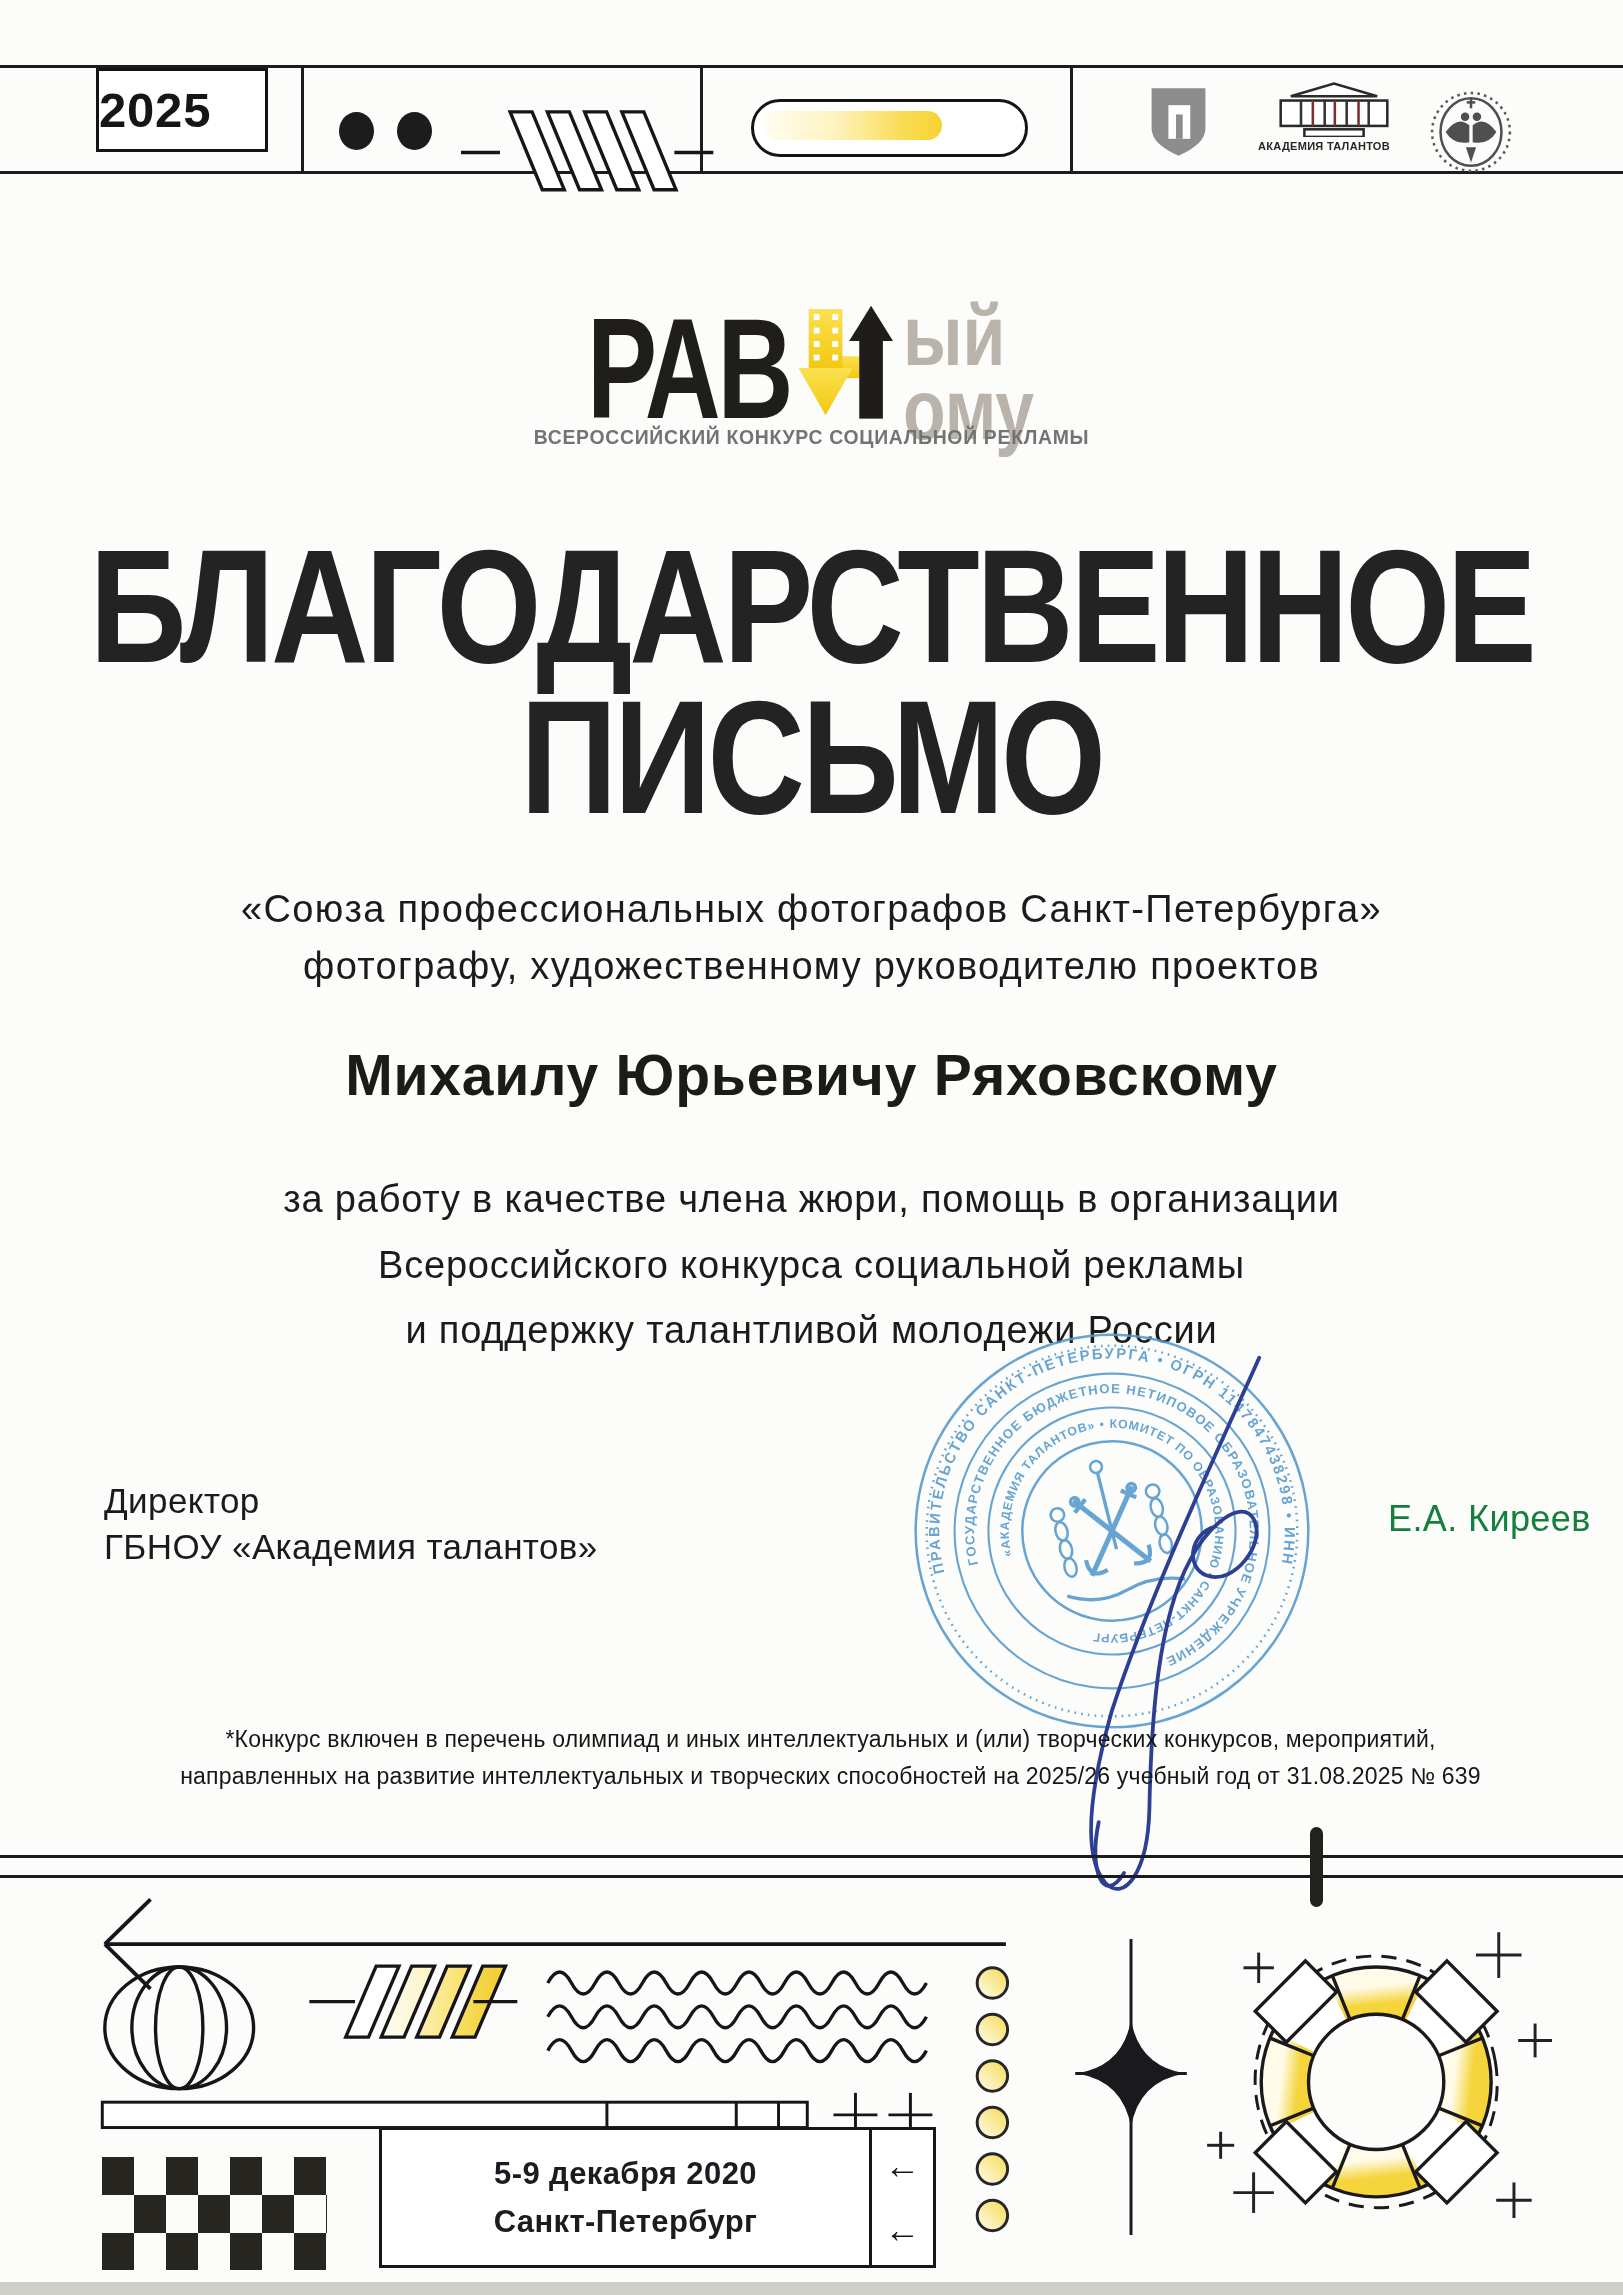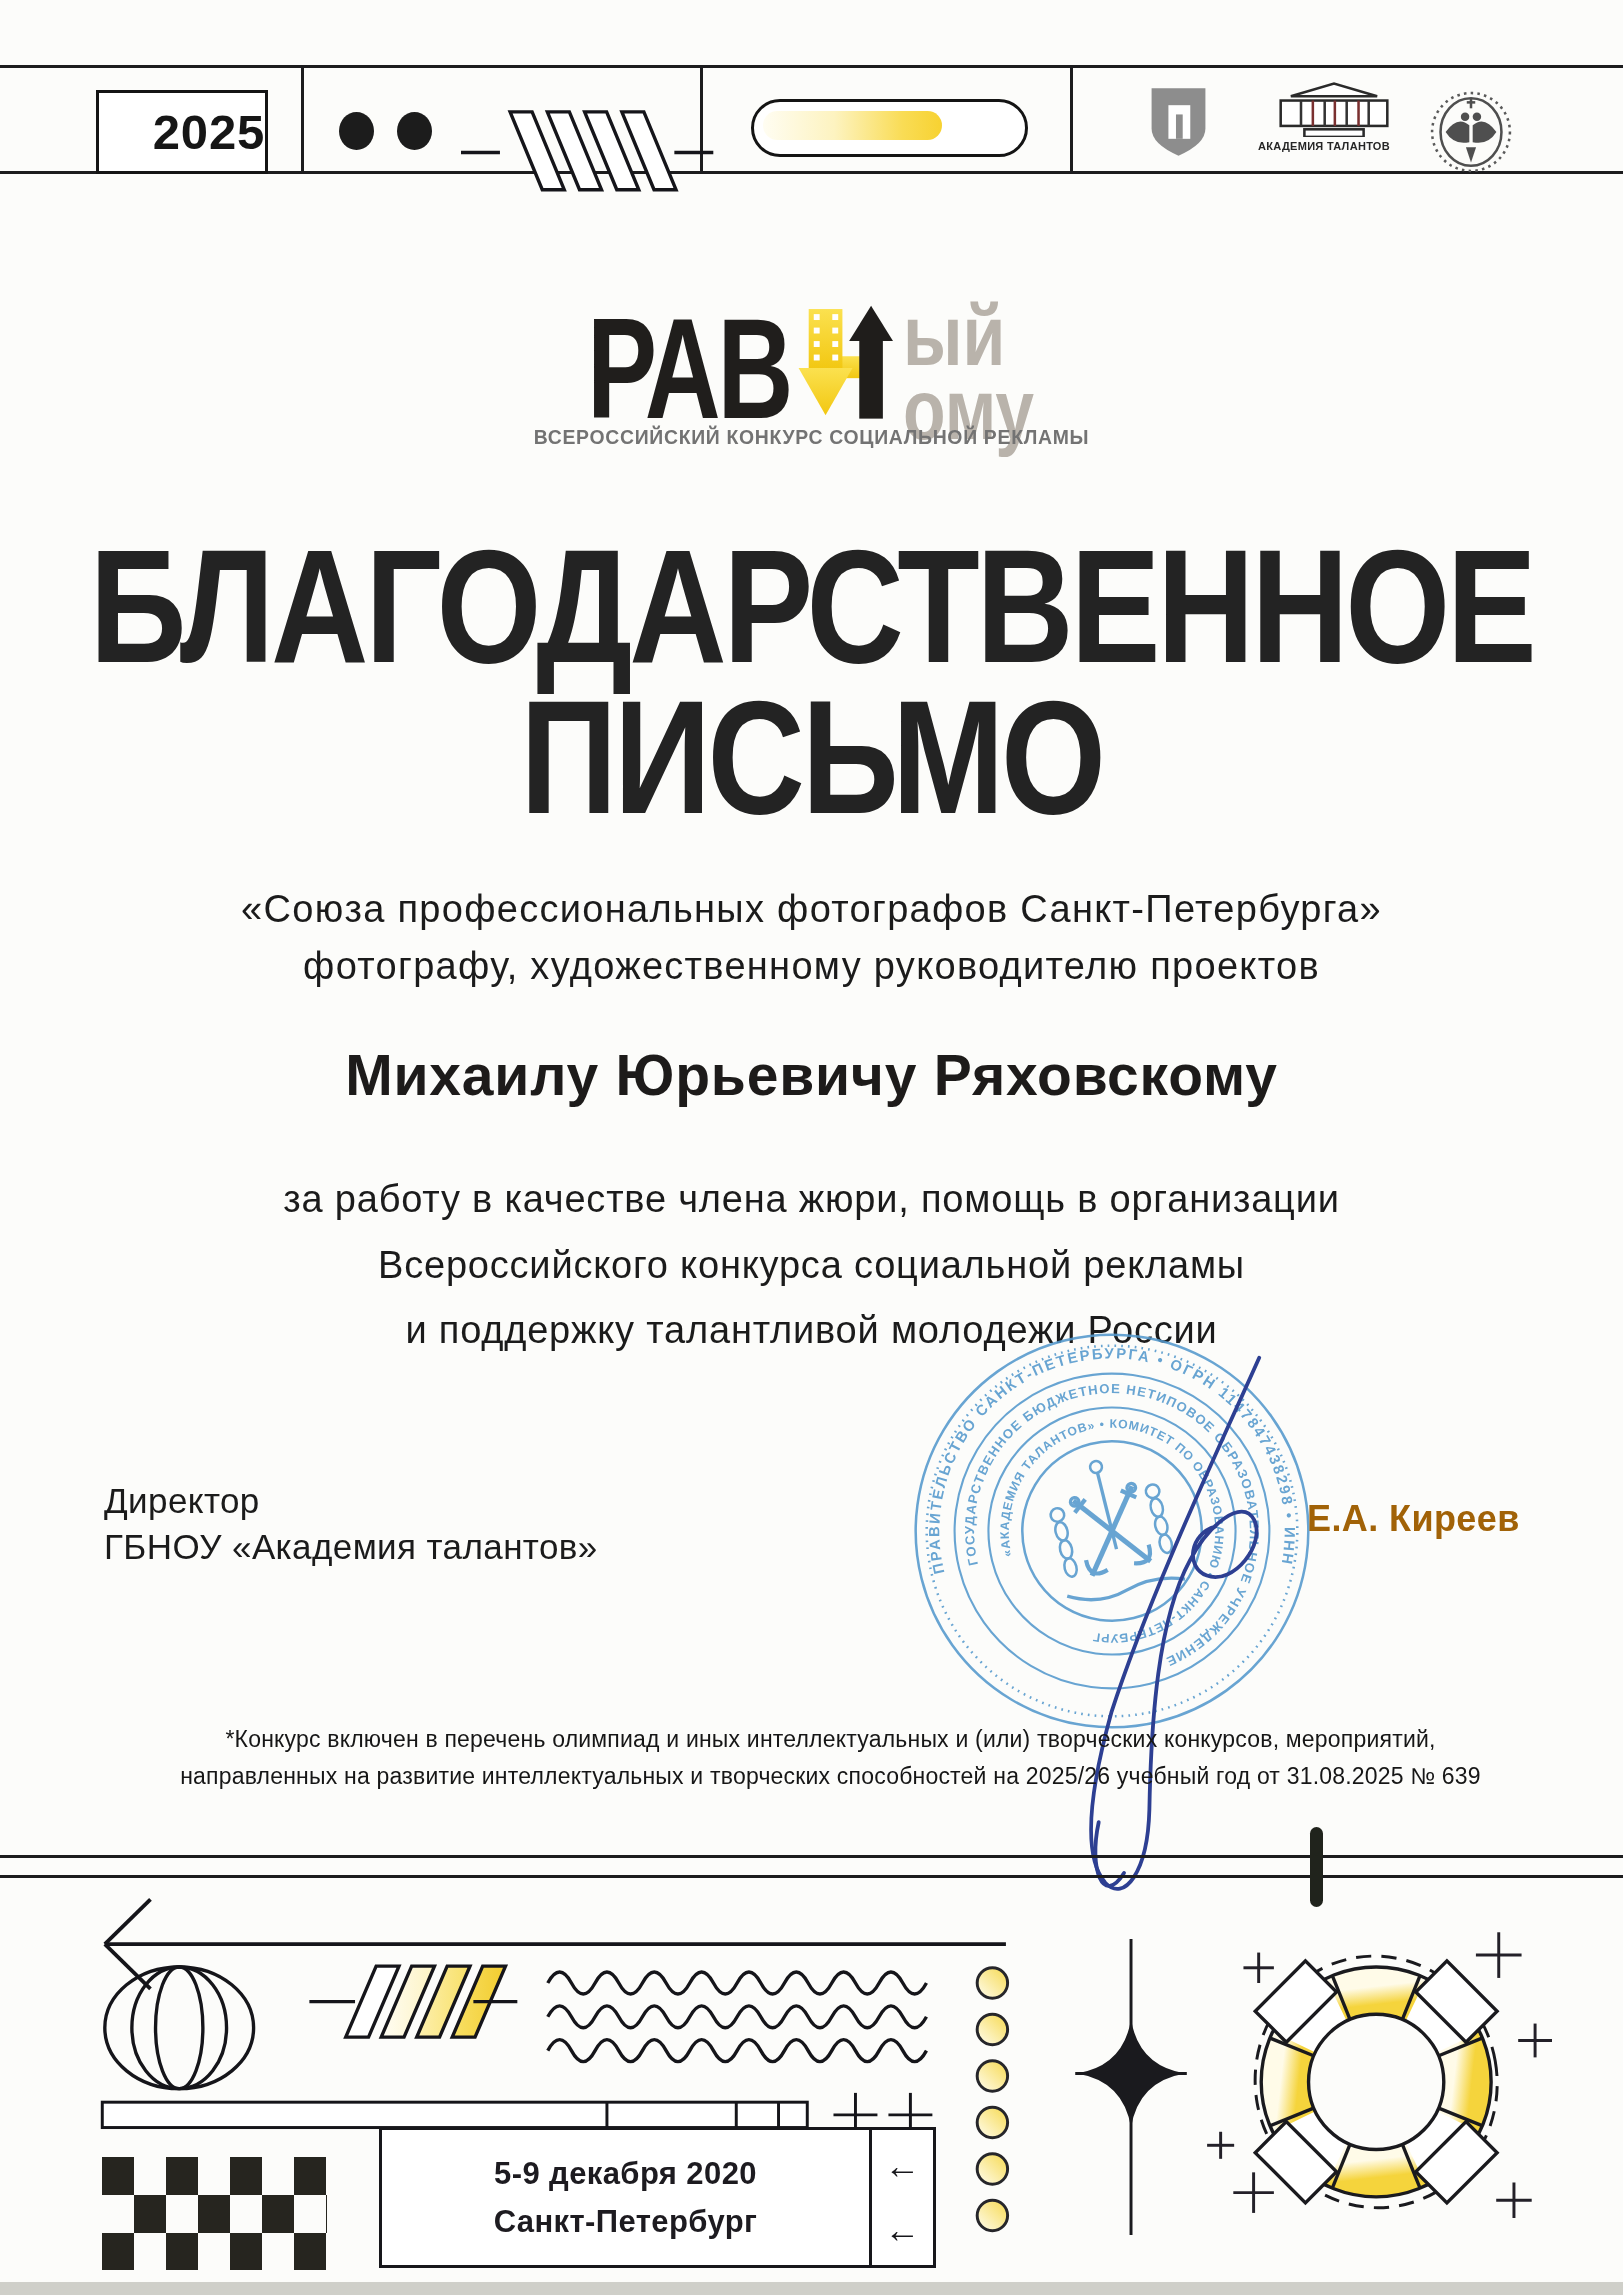--- a/index.html
+++ b/index.html
@@ -4,22 +4,22 @@
 <style>
   html,body{margin:0;padding:0;background:#e9e9e6;}
   .page{position:relative;width:1623px;height:2295px;background:#fcfcfa;overflow:hidden;
         font-family:"Liberation Sans", sans-serif;color:#1f1d1b;}
   .abs{position:absolute;}
   .hline{position:absolute;left:0;width:100%;background:#1c1c1e;}
   .vline{position:absolute;background:#1c1c1e;}
   .nowrap{white-space:nowrap;}
 
   
-  .year-box{position:absolute;left:96px;top:90px;width:166px;height:78px;border:3.4px solid #141414;
-            display:flex;align-items:center;justify-content:flex-end;background:#fff;}
+  .year-box{position:absolute;left:96px;top:68px;width:166px;height:78px;border:3.4px solid #141414;
+            display:flex;align-items:center;justify-content:flex-start;background:#fff;}
   .year-box span{font-size:49px;font-weight:700;letter-spacing:0.8px;color:#161616;}
   .dot{position:absolute;width:35px;height:38px;border-radius:50%;background:#1c1c1c;top:112px;}
   .pill-outer{position:absolute;left:751px;top:99px;width:271px;height:52px;border:3.4px solid #141414;
               border-radius:29px;background:#fff;}
   .pill-inner{position:absolute;left:9.3px;top:9.3px;width:179px;height:29px;border-radius:14.4px;
               background:linear-gradient(90deg,#fffdf2 0%,#fdf3c0 40%,#f9dc55 78%,#f7d231 100%);}
   .academy-label{position:absolute;left:1258px;top:140px;width:152px;text-align:left;
                  font-size:11px;font-weight:700;letter-spacing:0.3px;color:#262626;}
 
   
@@ -36,22 +36,22 @@
              font-size:135px;font-weight:700;letter-spacing:-3.4px;line-height:0.93;color:#232323;
              transform:scaleY(1.2);transform-origin:center top;}
   .role{position:absolute;left:0;top:881px;width:100%;text-align:center;
         font-size:38px;font-weight:400;letter-spacing:1.3px;line-height:1.5;color:#1b1b1b;}
   .recipient-name{position:absolute;left:0;top:1042px;width:100%;text-align:center;
                   font-size:57px;font-weight:700;letter-spacing:0.8px;color:#1d1b1a;}
   .body-text{position:absolute;left:0;top:1167px;width:100%;text-align:center;
              font-size:38px;font-weight:400;letter-spacing:0.8px;line-height:1.73;color:#1b1b1b;}
   .director{position:absolute;left:104px;top:1478px;font-size:35px;font-weight:400;
             letter-spacing:0.4px;line-height:1.32;color:#1b1b1b;}
-  .signer{position:absolute;left:1307px;top:1498px;font-size:36px;font-weight:700;
-          letter-spacing:0.4px;color:#a16207;}
+  .signer{position:absolute;left:1388px;top:1498px;font-size:36px;font-weight:400;
+          letter-spacing:0.4px;color:#15803d;}
   .footnote{position:absolute;left:0;top:1721px;width:100%;text-align:center;
             font-size:23px;font-weight:400;letter-spacing:0.2px;line-height:1.6;color:#161616;padding-left:19px;}
 
   
   .capsule{position:absolute;left:1310px;top:1827px;width:12.7px;height:80px;border-radius:6.8px;background:#20231c;}
 
   
   .checker{position:absolute;left:102px;top:2157px;width:225px;height:113px;
            background-image:conic-gradient(#26251f 0 90deg,transparent 90deg 180deg,#26251f 180deg 270deg,transparent 270deg 360deg);
            background-size:64px 76px;background-position:-32px 0;}

